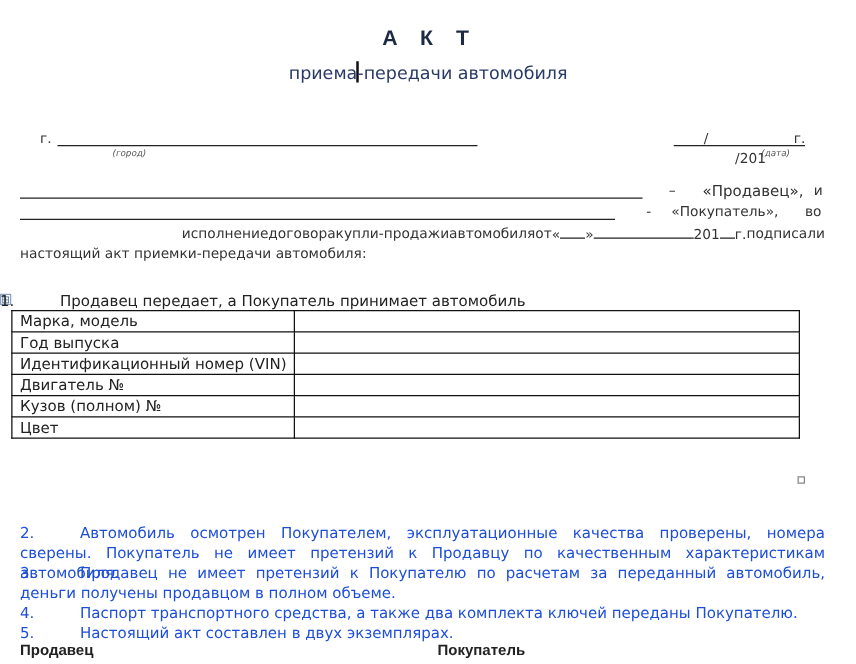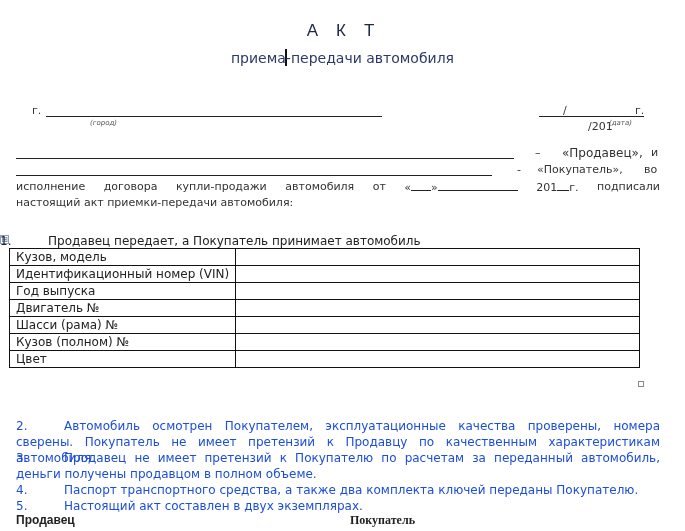--- a/index.html
+++ b/index.html
@@ -13,21 +13,21 @@
       position: relative;
       font-family: "DejaVu Sans", sans-serif;
       color: #222;
     }
     .abs { position: absolute; white-space: nowrap; }
 
     .title {
       left: 0; width: 685px; top: 21px;
       text-align: center;
       font-family: "Liberation Sans", sans-serif;
-      font-weight: normal;
+      font-weight: bold;
       font-size: 17px;
       color: #1d2a44;
       letter-spacing: 18px;
       padding-left: 14px;
     }
     .subtitle {
       left: 0; width: 685px; top: 49px;
       text-align: center;
       font-family: "DejaVu Sans", sans-serif;
       font-size: 14px;
@@ -57,21 +57,21 @@
     .party-and { left: 651px; top: 146px; font-size: 11px; color: #333; }
 
     .party-line2 { left: 16px; top: 175px; width: 476px; height: 1px; background: #222; }
     .party-dash2 { left: 517px; top: 163px; font-size: 11px; color: #333; }
     .party-role2 { left: 537px; top: 163px; font-size: 11px; color: #333; }
     .party-vo { left: 644px; top: 163px; font-size: 11px; color: #333; }
 
     .intro-line {
       left: 16px; top: 180px; width: 644px;
       font-size: 11px; color: #333;
-      display: flex; justify-content: space-between;
+      display: flex; justify-content: flex-end;
     }
     .intro-line .blank { display: inline-block; border-bottom: 1px solid #222; height: 11px; }
     .intro-line2 { left: 16px; top: 196px; font-size: 11px; color: #333; }
 
     .move-handle {
       left: 0px; top: 235px;
       width: 9px; height: 9px;
       border: 1px solid #8aa0c0;
       font-size: 8px; line-height: 7px; text-align: center; color: #3a5a8a;
     }
@@ -108,21 +108,21 @@
       text-align: justify;
       margin-top: 26px;
     }
     .para .num { display: inline-block; width: 48px; }
     .p2 { top: 392px; }
     .p3 { top: 424px; }
     .p4 { top: 456px; }
     .p5 { top: 472px; }
 
     .sig-seller { left: 16px; top: 513px; font-size: 12px; font-weight: bold; color: #222; font-family: "Liberation Sans", sans-serif; text-align: right; }
-    .sig-buyer { left: 350px; top: 513px; font-size: 12px; font-weight: bold; color: #222; font-family: Liberation Serif, serif; }
+    .sig-buyer { left: 350px; top: 513px; font-size: 12px; font-weight: bold; color: #222; font-family: Liberation Sans, sans-serif; }
   </style>
 </head>
 <body>
 
 <div class="abs title">АКТ</div>
 <div class="abs subtitle"><span>приема</span><span class="cursor"></span><span>-передачи  автомобиля</span></div>
 
 <div class="abs city-label">г.</div>
 <div class="abs city-line"></div>
 <div class="abs city-hint">(город)</div>
@@ -154,37 +154,33 @@
   <span>подписали</span>
 </div>
 <div class="abs intro-line2">настоящий  акт приемки-передачи  автомобиля:</div>
 
 <div class="abs move-handle">⊞</div>
 <div class="abs item1"><span class="num">1.</span><span>Продавец  передает,  а Покупатель принимает  автомобиль</span></div>
 
 <table class="car-table">
   <tbody>
       <tr>
-        <td class="lbl">Кузов, модель</td>
+        <td class="lbl">Марка, модель</td>
+        <td></td>
+      </tr>
+  <tr>
+        <td class="lbl">Год выпуска</td>
         <td></td>
       </tr>
   <tr>
         <td class="lbl">Идентификационный  номер  (VIN)</td>
         <td></td>
       </tr>
   <tr>
-        <td class="lbl">Год выпуска</td>
-        <td></td>
-      </tr>
-  <tr>
         <td class="lbl">Двигатель  №</td>
-        <td></td>
-      </tr>
-  <tr>
-        <td class="lbl">Шасси  (рама) №</td>
         <td></td>
       </tr>
   <tr>
         <td class="lbl">Кузов (полном) №</td>
         <td></td>
       </tr>
   <tr>
         <td class="lbl">Цвет</td>
         <td></td>
       </tr>

